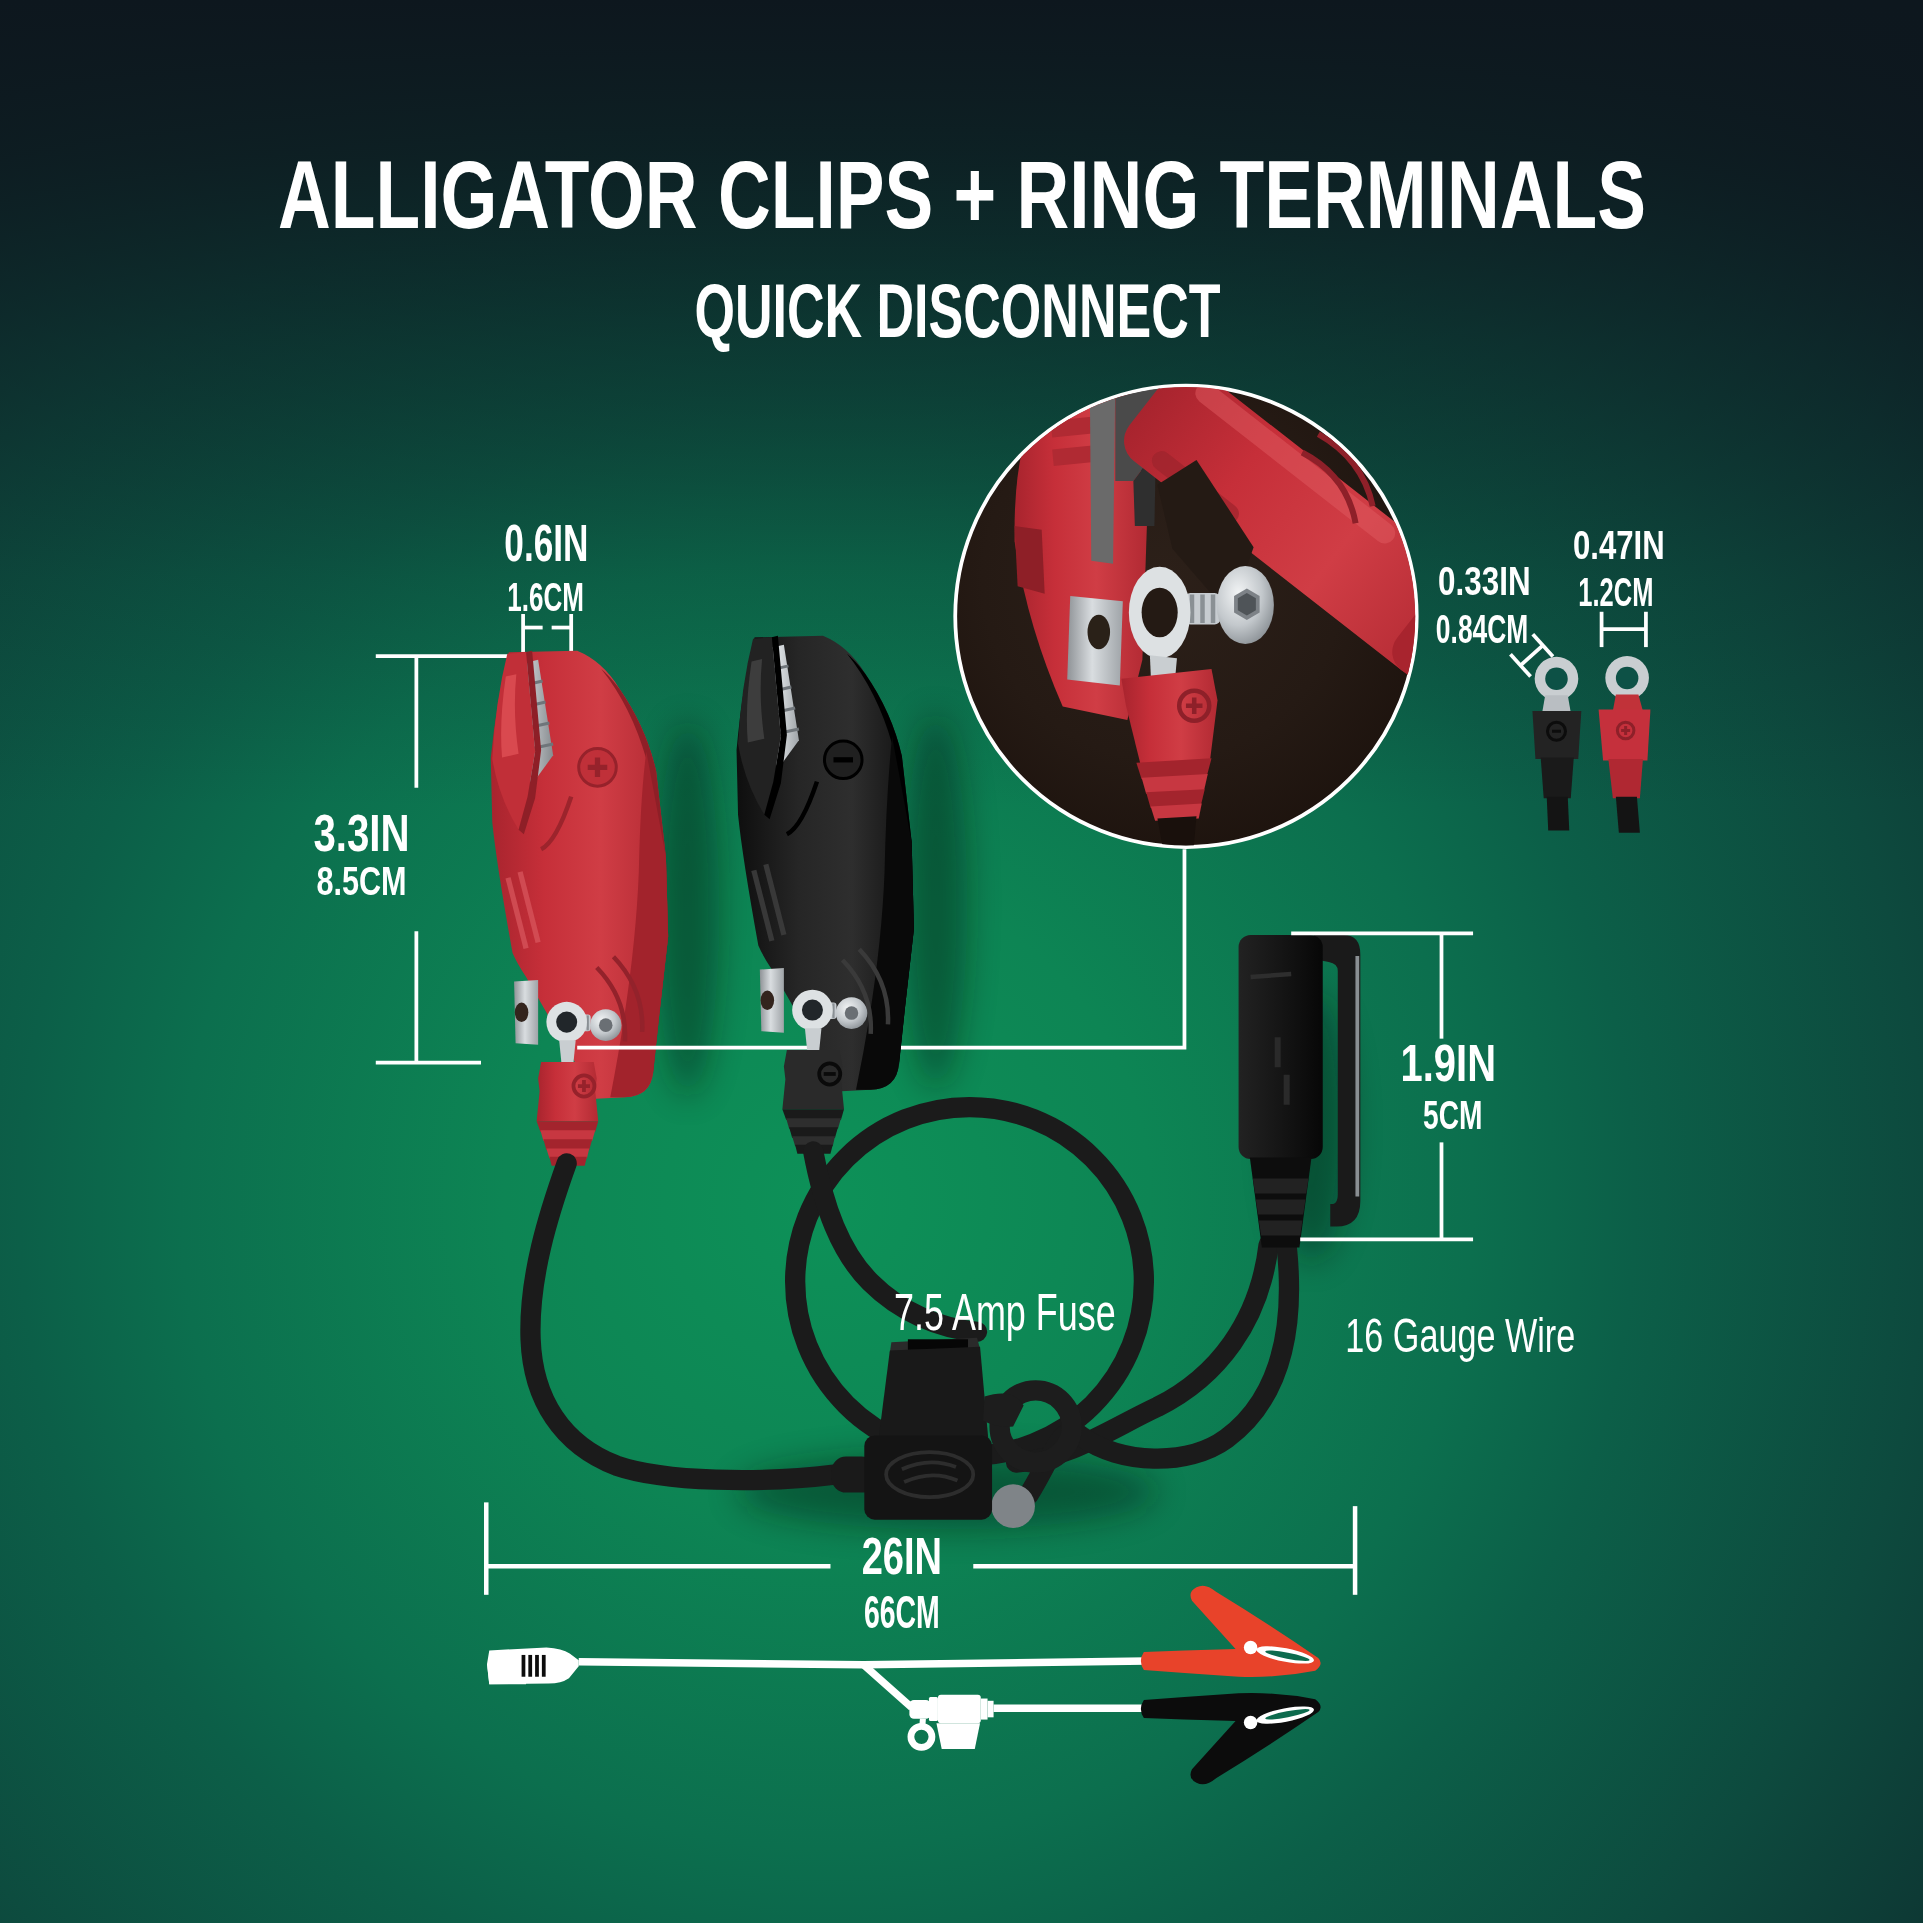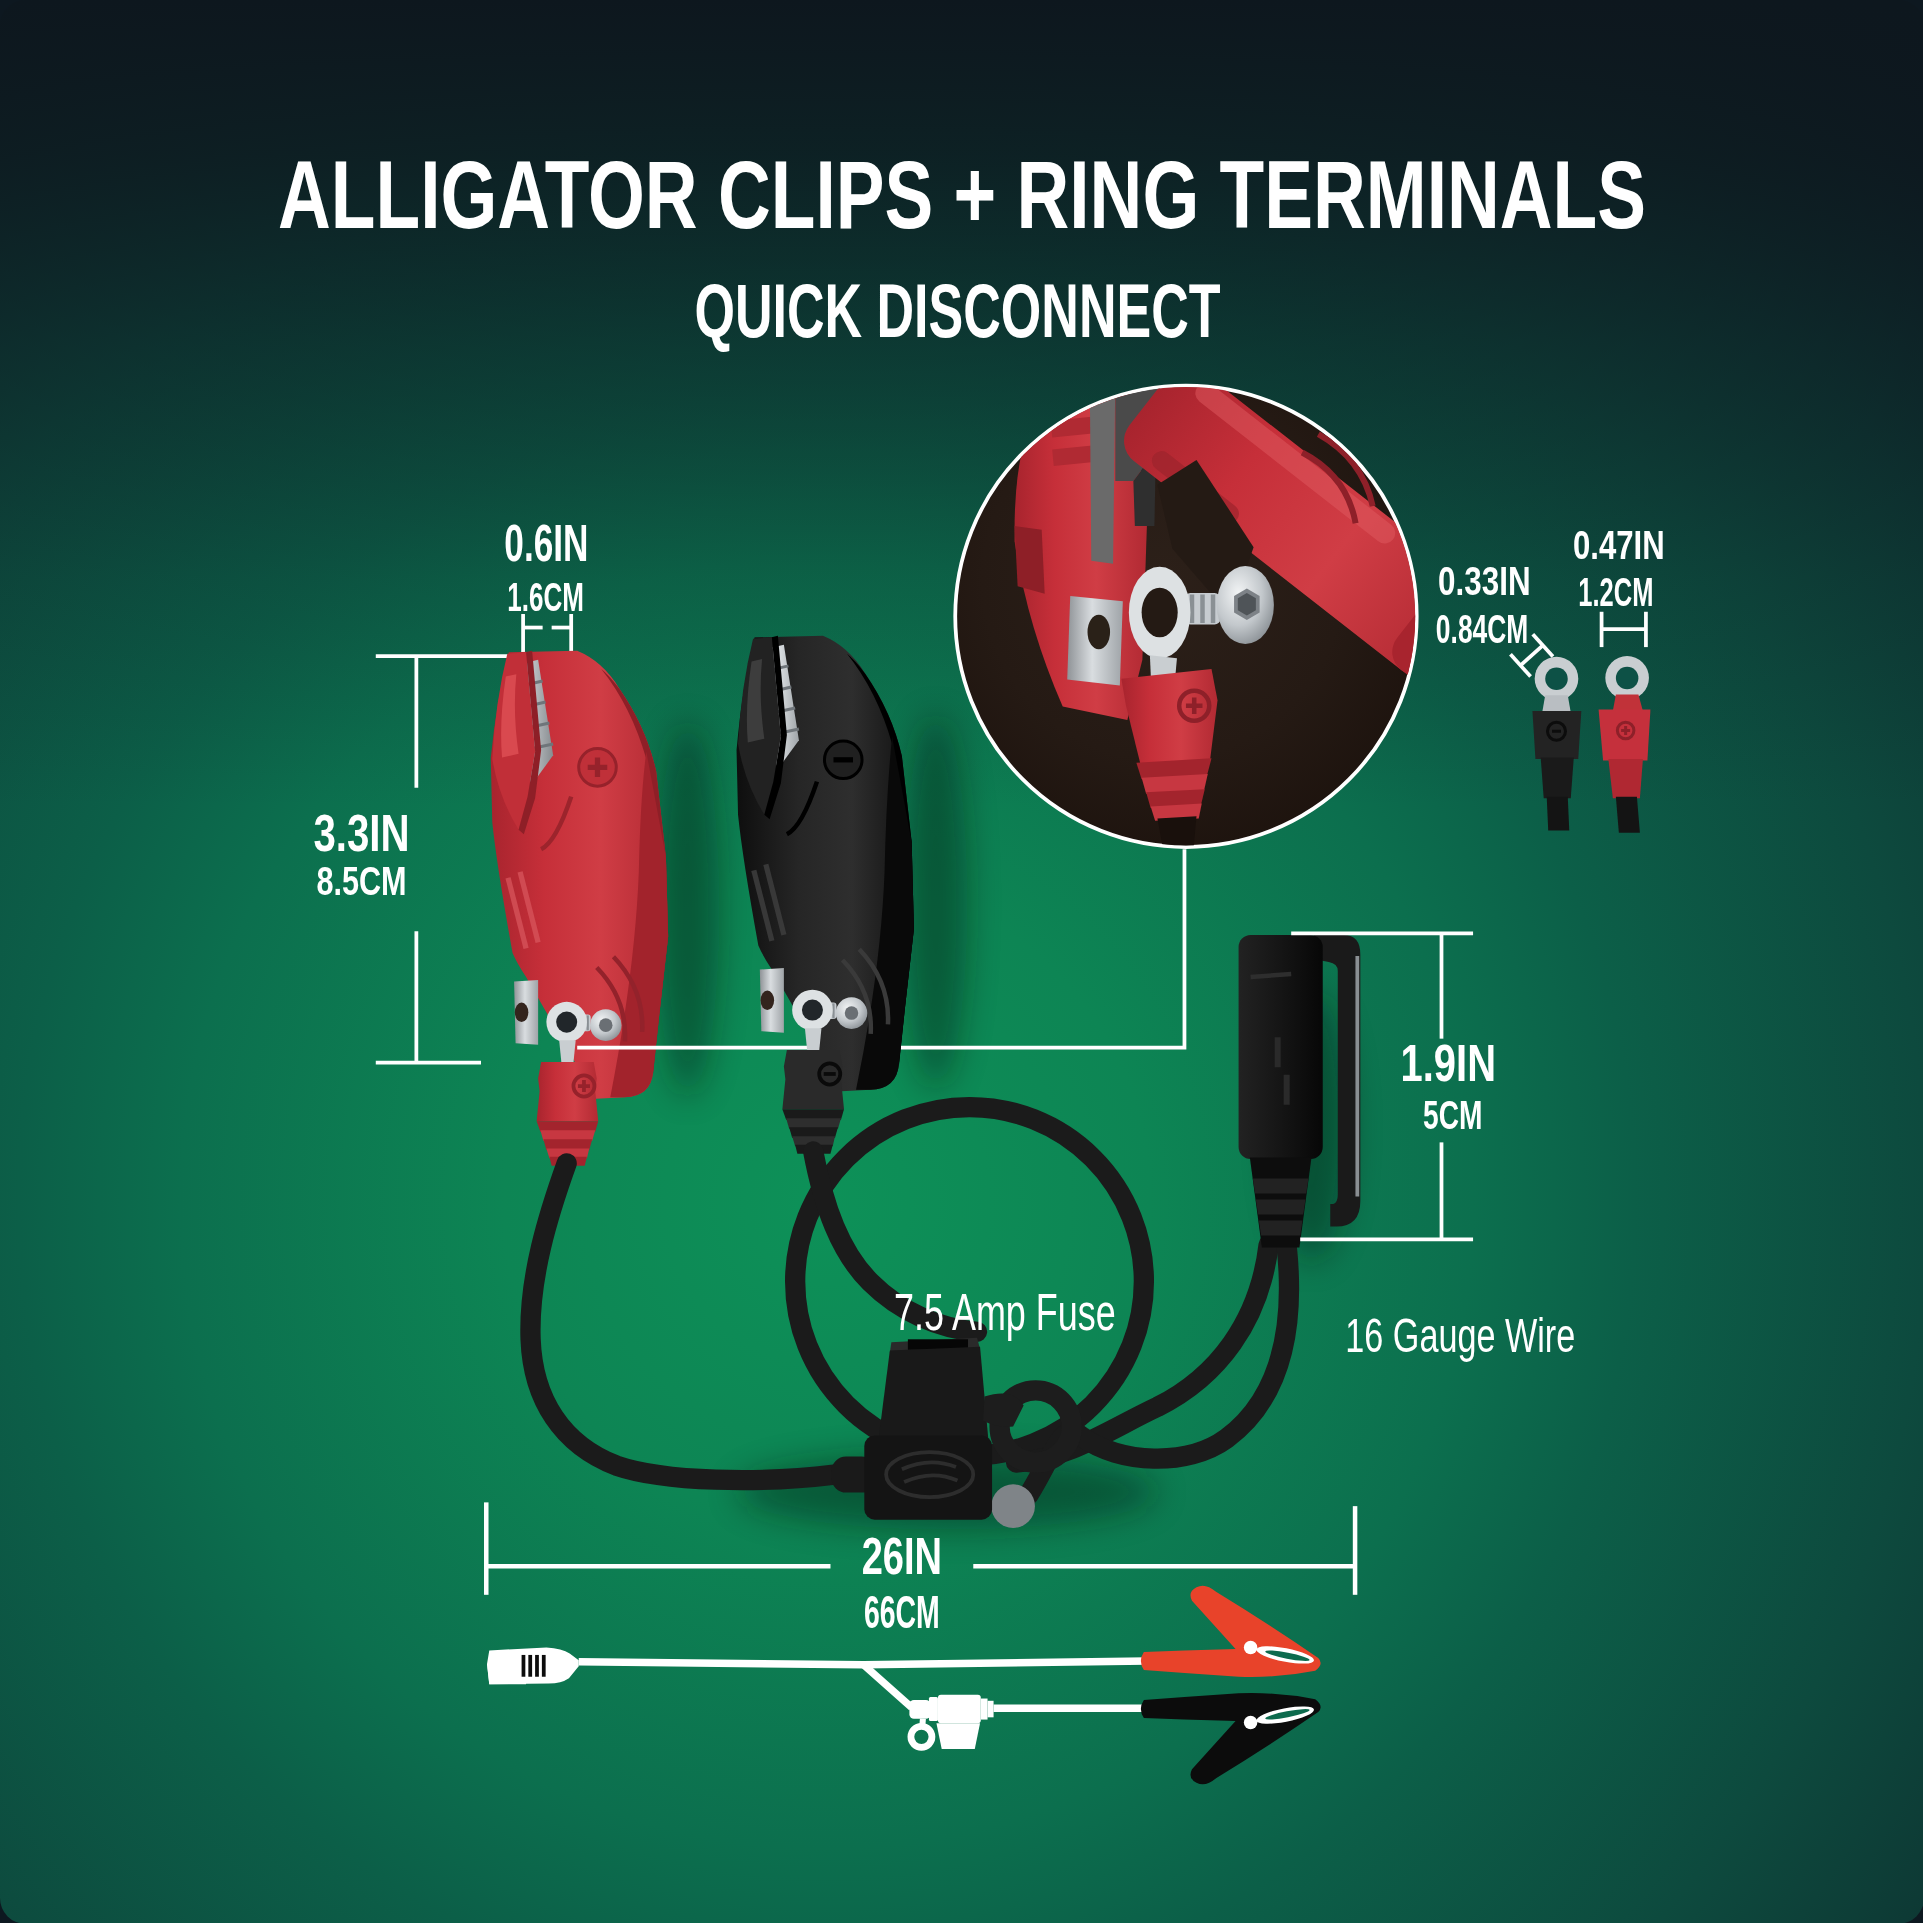--- a/index.html
+++ b/index.html
@@ -2,21 +2,21 @@
 <html style="font-size:12px"><head>
 <meta charset="utf-8">
 <style>
   html,body{margin:0;padding:0;background:#0d1820;}
   .stage{position:relative;width:1924px;height:1924px;overflow:hidden;
     background:
       linear-gradient(180deg, rgba(13,23,30,1) 0%, rgba(13,23,30,0.82) 8%, rgba(13,24,32,0.5) 18%, rgba(13,24,32,0.18) 30%, rgba(13,24,32,0.0) 42%),
       radial-gradient(circle 1616px at 827px 1202px,
         #0d9158 0%, #0d8554 20%, #0c6f4e 40%, #0c5f48 50%,
         #0d4a3e 68%, #0d3a35 80%, #0d2a2b 90%, #0d1820 100%);
-    font-family:"Liberation Sans", sans-serif;border-radius:26px;}
+    font-family:"Liberation Sans", sans-serif;}
   svg{position:absolute;left:0;top:0;}
 </style>
 </head>
 <body>
 <div class="stage">
 <svg width="1924" height="1924" viewBox="0 0 2560 2560">
 <defs>
   <radialGradient id="discG" cx="45%" cy="42%" r="65%">
     <stop offset="0%" stop-color="#2c2019"></stop>
     <stop offset="60%" stop-color="#251a14"></stop>

